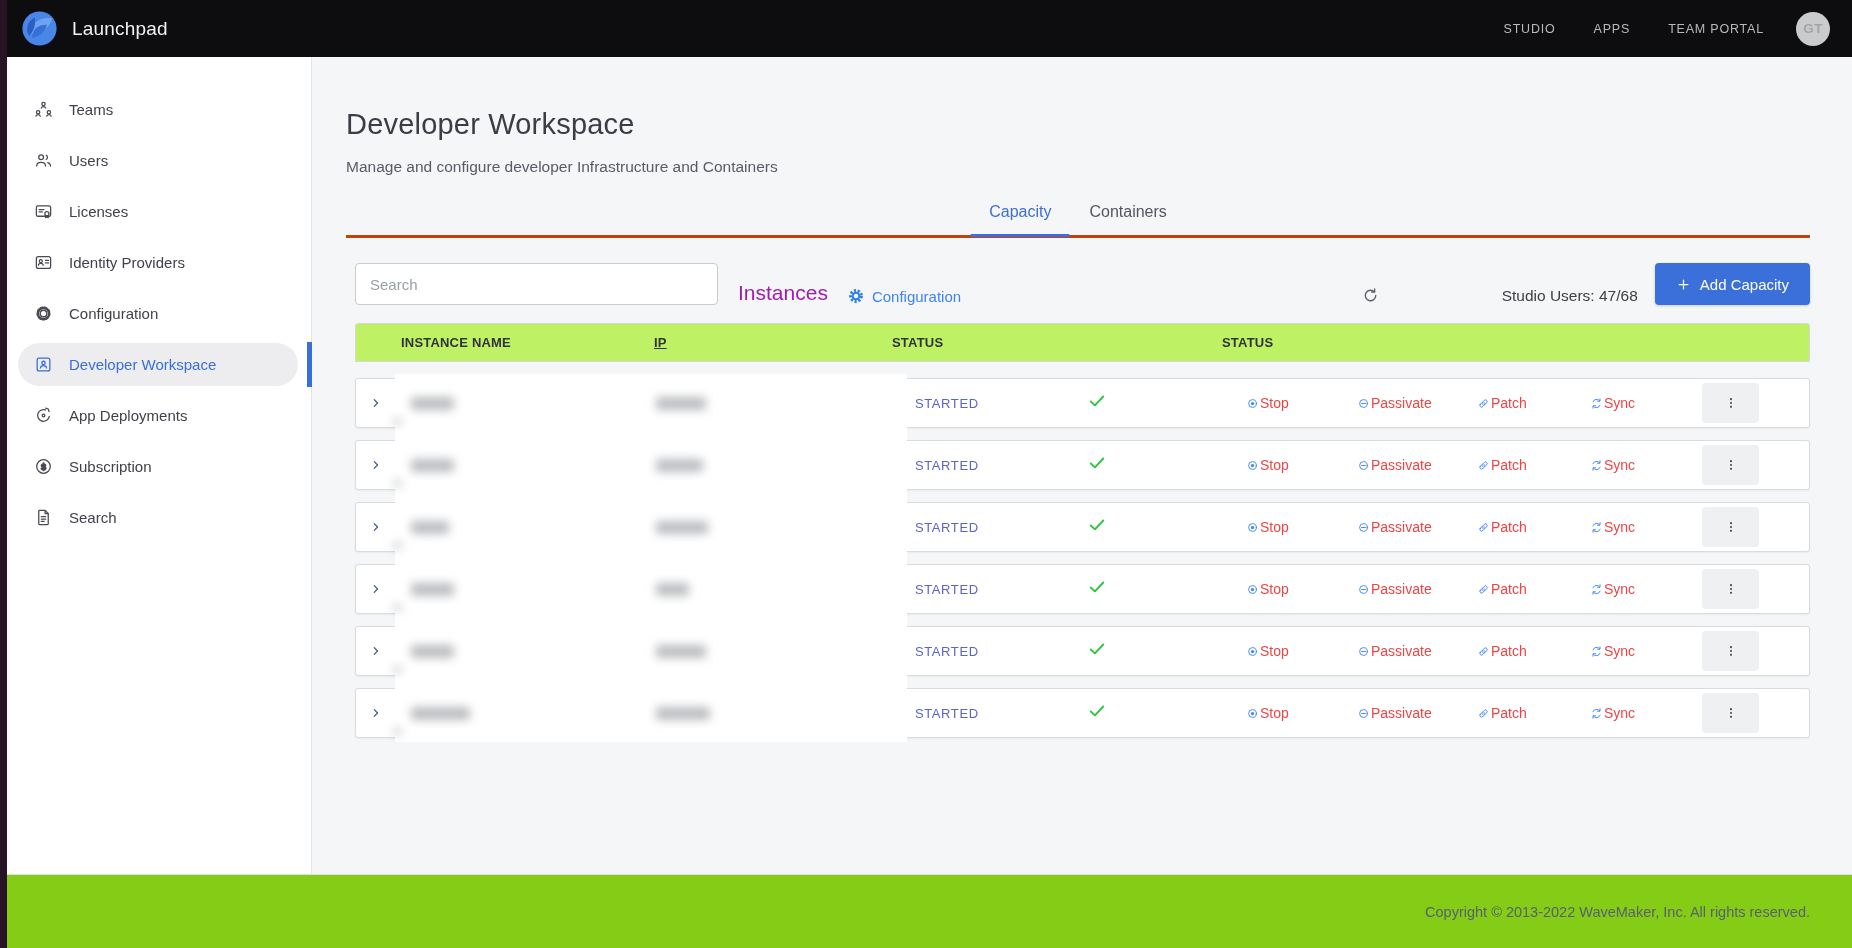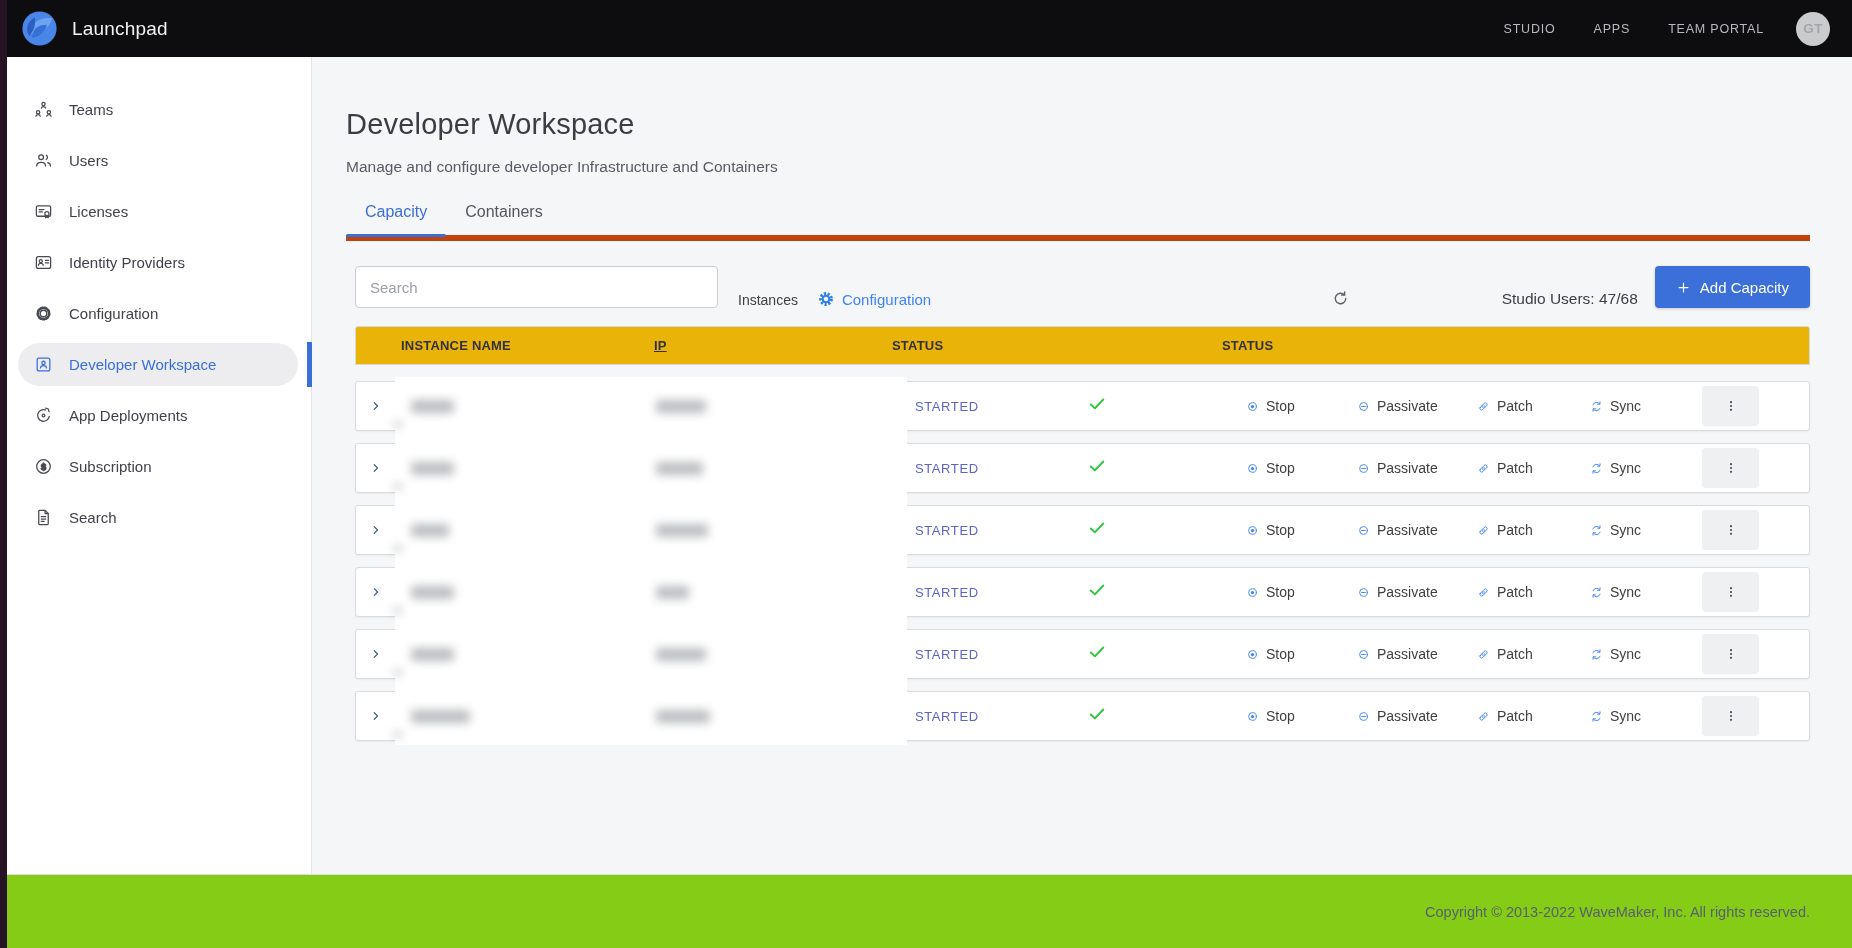--- a/index.html
+++ b/index.html
@@ -26,55 +26,55 @@
   .side-item.active { color:#3a6fd8; }
   .side-item.active svg { stroke:#3a6fd8; }
   .side-item.active::before { content:""; position:absolute; left:11px; right:13px; top:4px; bottom:4px; background:#ededf0; border-radius:24px; z-index:1; }
   .side-item.active::after { content:""; position:absolute; right:-1px; top:3px; width:5px; height:45px; background:#3a6fd8; z-index:3; }
 
   
   .main { flex:1; padding:51px 42px 0 34px; position:relative; }
   .page-title { font-size:29px; font-weight:500; color:#3c3c44; letter-spacing:.2px; }
   .page-subtitle { margin-top:17px; font-size:15.5px; color:#5a5a64; }
 
-  .tabs { margin-top:27px; width:1464px; display:flex; border-bottom:6px solid #c2410c; }
+  .tabs { margin-top:27px; width:1464px; display:flex; border-bottom:3px solid #c2410c;justify-content:center; }
   .tab { padding:0 19px 14px; font-size:16px; color:#55555f; cursor:pointer; position:relative; }
   .tab.active { color:#3a6fd8; }
   .tab.active::after { content:""; position:absolute; left:0; right:0; bottom:-2px; height:3px; background:#3a6fd8; border-radius:2px; }
 
   .toolbar { margin:25px 0 0 9px; width:1455px; display:flex; align-items:flex-end; height:42px; }
   .search-input { width:363px; height:42px; border:1px solid #c9ccd1; border-radius:4px; padding:0 14px; font-size:15px; color:#333; background:#fff; font-family:"Liberation Sans",sans-serif; outline:none; }
   .search-input::placeholder { color:#9aa0a6; }
-  .instances-label { margin-left:20px; font-size:14px; color:#404040; }
+  .instances-label { margin-left:20px; font-size:21px; color:#a21caf; }
   .config-link { margin-left:19px; display:flex; align-items:center; gap:7px; color:#3f83f8; font-size:15px; cursor:pointer; }
   .config-link svg { width:18px; height:18px; stroke:#2d7ff0; fill:none; }
   .refresh-btn { margin-left:400px; cursor:pointer; display:flex; align-items:center; }
   .refresh-btn svg { width:19px; height:19px; stroke:#5f6368; fill:none; stroke-width:1.8; stroke-linecap:round; }
   .studio-users { margin-left:auto; font-size:15.5px; color:#3c4043; }
   .add-btn { margin-left:17px; height:42px; padding:0 21px; background:#3b6fd9; border:none; border-radius:4px; color:#fff; font-size:15px; font-family:"Liberation Sans",sans-serif; display:flex; align-items:center; gap:9px; cursor:pointer; box-shadow:0 1px 3px rgba(0,0,0,.18); }
   .add-btn svg { width:15px; height:15px; stroke:#fff; stroke-width:2; fill:none; stroke-linecap:round; }
 
   
   .table-wrap { margin:18px 0 0 9px; width:1455px; position:relative; }
-  .thead { height:39px; background:#eab308; border:1px solid #d6d8da; border-radius:3px 3px 0 0; display:flex; align-items:center; font-size:13px; font-weight:bold; color:#32323a; letter-spacing:.2px; }
+  .thead { height:39px; background:#bef264; border:1px solid #d6d8da; border-radius:3px 3px 0 0; display:flex; align-items:center; font-size:13px; font-weight:bold; color:#32323a; letter-spacing:.2px; }
   .thead .c1 { margin-left:45px; width:253px; }
   .thead .c2 { width:238px;text-decoration:underline; }
   .thead .c3 { width:330px; }
   .thead .c4 { flex:1; }
   .rows { margin-top:16px; }
   .row { height:50px; background:#fff; border:1px solid #d9dbde; border-radius:3px; margin-bottom:12px; display:flex; align-items:center; box-shadow:0 1px 2px rgba(0,0,0,.05); position:relative; }
   .cell-exp { width:45px; padding-left:13px; display:flex; align-items:center; position:relative; }
   .cell-exp svg { width:14px; height:14px; stroke:#3f5a85; stroke-width:2.1; fill:none; stroke-linecap:round; stroke-linejoin:round; cursor:pointer; }
   .cell-name { width:253px; display:flex; align-items:center; }
   .cell-ip { width:261px; display:flex; align-items:center; }
   .cell-status { width:330px; display:flex; align-items:center; }
   .status-text { width:172px; font-size:13px; color:#5c64c8; letter-spacing:.6px; }
   .check svg { width:20px; height:20px; stroke:#2fc63d; stroke-width:2.3; fill:none; stroke-linecap:round; stroke-linejoin:round; }
   .cell-action { flex:1; display:flex; align-items:center; }
-  .action-link { display:flex; align-items:center; gap:6px; color:#404040; font-size:14px; cursor:pointer; }
+  .action-link { display:flex; align-items:center; color:#ef4444; font-size:14px; cursor:pointer; }
   .action-link svg { width:15px; height:15px; stroke:#3f83f8; stroke-width:1.5; fill:none; stroke-linecap:round; }
   .aw1 { width:111px; } .aw2 { width:120px; } .aw3 { width:113px; }
   .kebab { margin-left:auto; margin-right:50px; width:57px; height:40px; background:#eef0f2; border-radius:4px; display:flex; align-items:center; justify-content:center; cursor:pointer; }
   .kebab svg { width:16px; height:16px; fill:#4a4f55; }
 
   .blur-band { position:absolute; left:40px; top:51px; width:512px; height:368px; background:rgba(255,255,255,.96); z-index:5; pointer-events:none; }
   .smudge { height:13px; border-radius:3px; background:#83878d; filter:blur(5px); opacity:.55; position:relative; z-index:6; }
   .smudge.name { margin-left:10px; }
   .smudge.ip { margin-left:2px; }
   .smudge.mini { position:absolute; left:37px; top:23px; width:9px; height:5px; z-index:6; }

